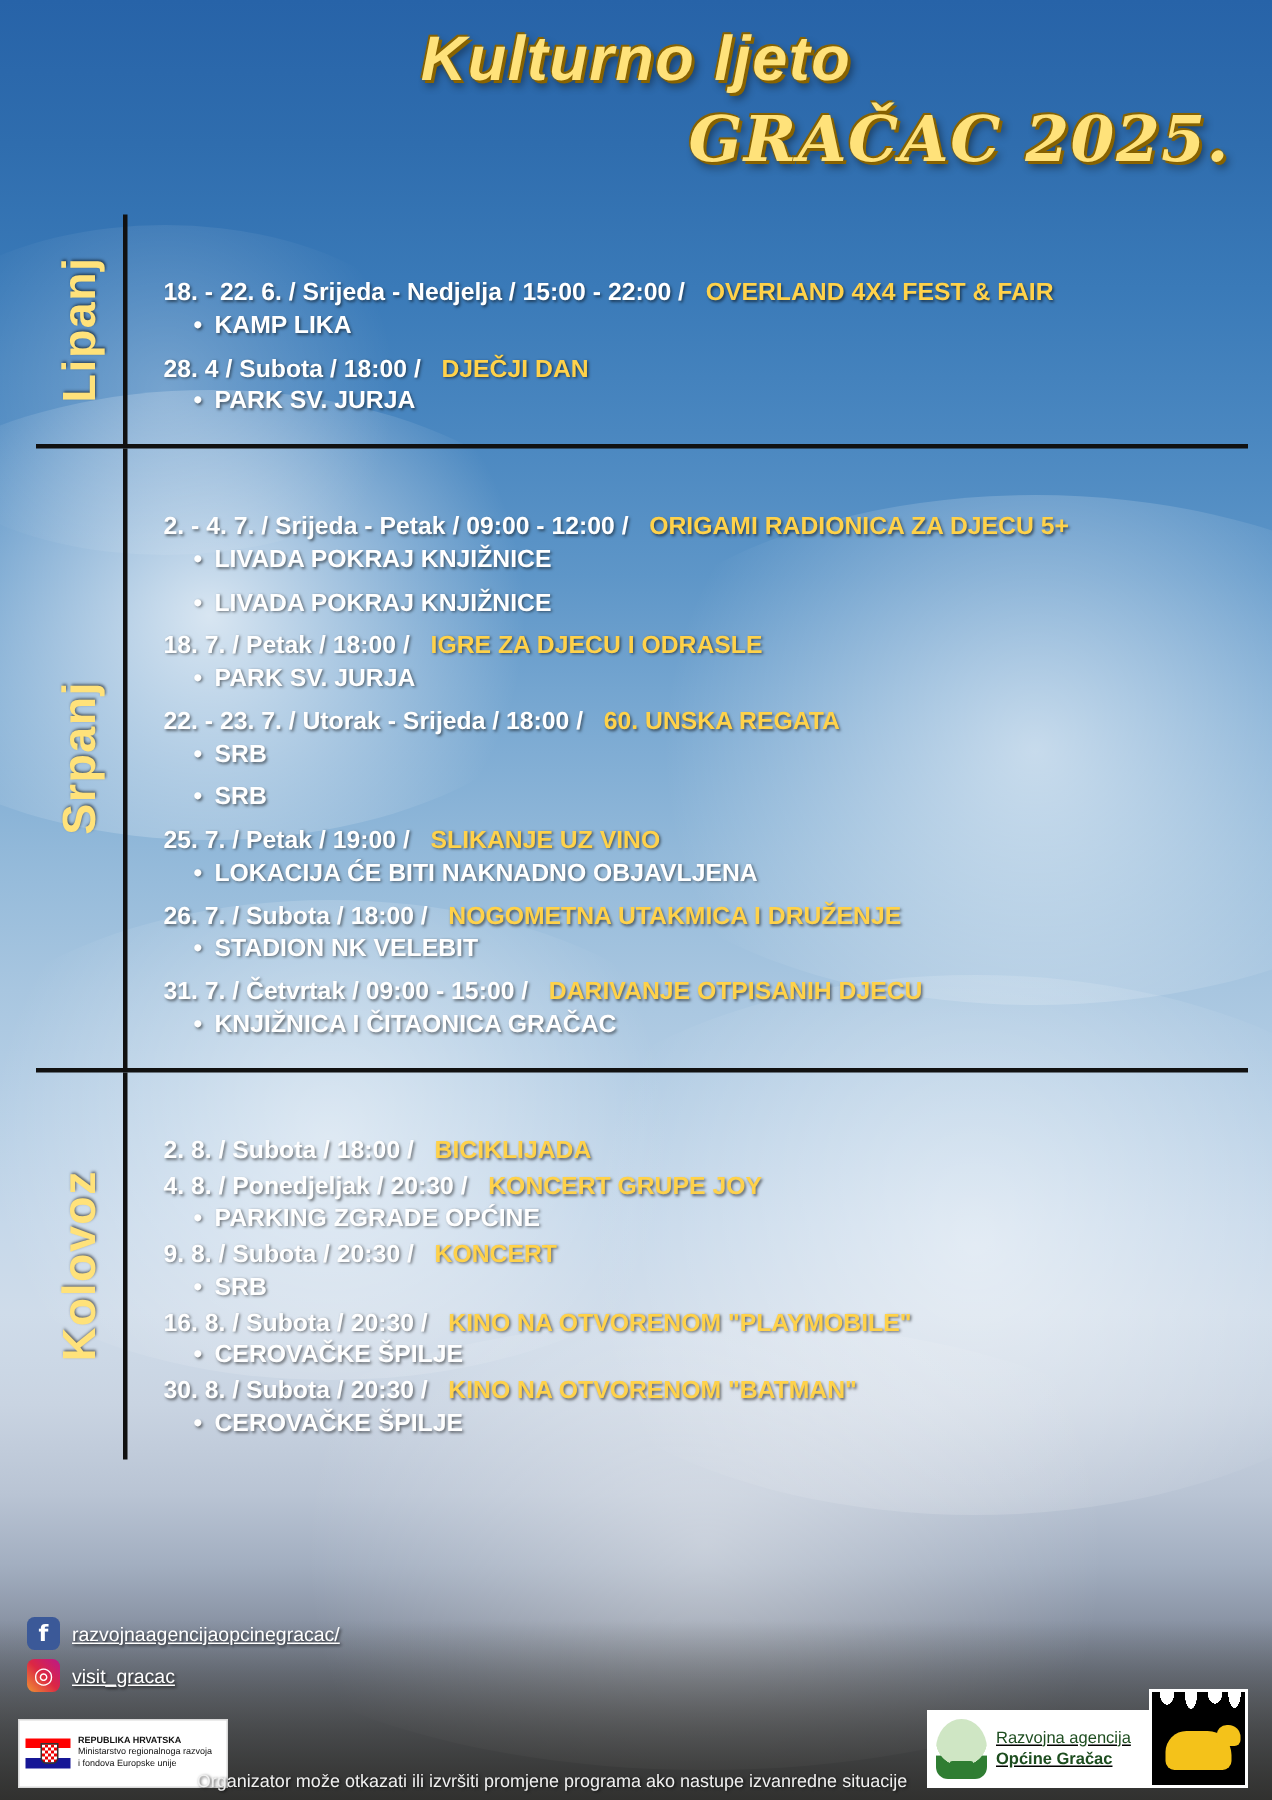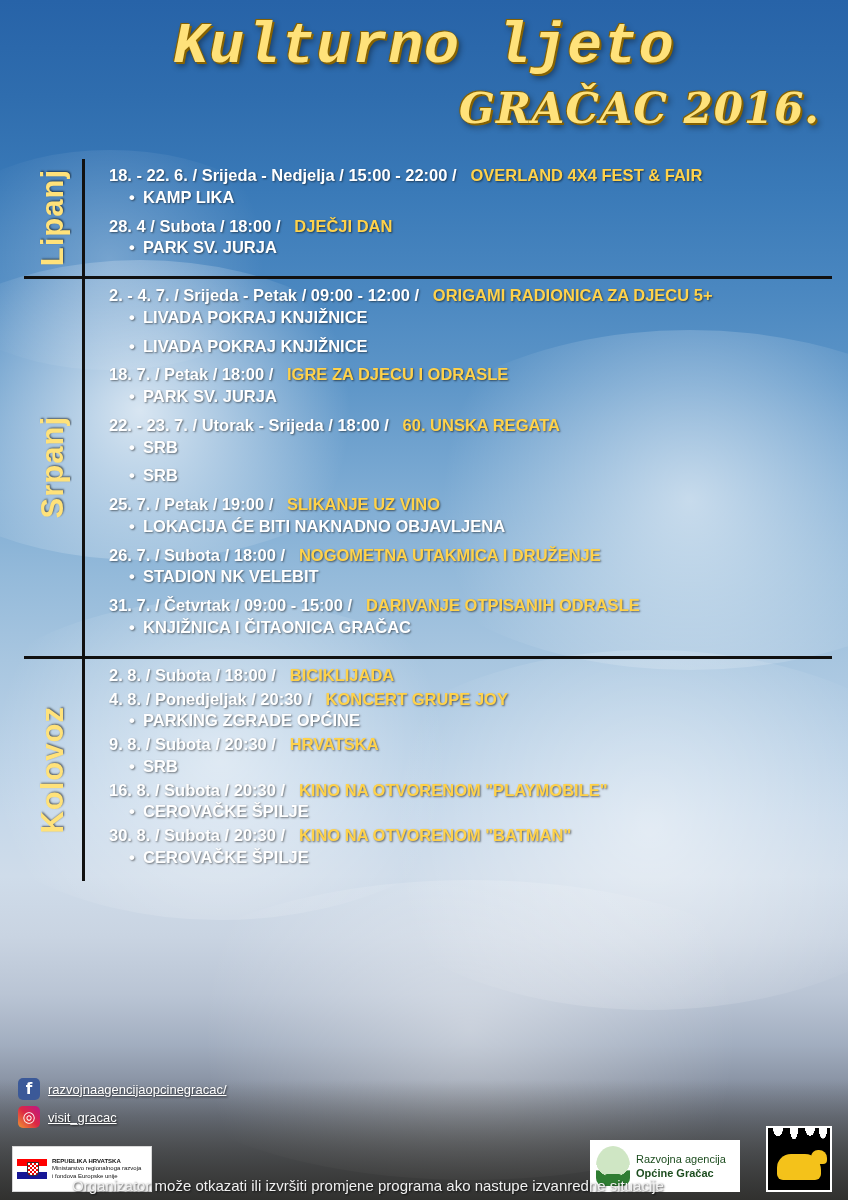--- a/index.html
+++ b/index.html
@@ -72,24 +72,24 @@
     width: 848px;
     height: 1200px;
   }
 
   
   .title-block {
     text-align: center;
     padding-top: 18px;
   }
   .title-main {
-    font-family: Liberation Mono, monospace;
+    font-family: Liberation Sans, sans-serif;
     font-style: italic;
     font-weight: bold;
-    font-size: 58px;
+    font-size: 42px;
     line-height: 1.0;
     color: #ffe27a;
     letter-spacing: 1px;
     text-shadow:
       0 0 2px #7a5a00,
       2px 2px 0 #8a6400,
       -1px -1px 0 #8a6400,
       3px 4px 6px rgba(0,0,0,0.45);
   }
   .title-sub {
@@ -135,20 +135,21 @@
     font-weight: bold;
     font-size: 31px;
     color: #ffe27a;
     letter-spacing: 1px;
     text-shadow: 1px 1px 2px rgba(0,0,0,0.55);
     white-space: nowrap;
   }
   .events-cell {
     flex: 1 1 auto;
     padding: 6px 0 10px 24px;
+    margin-top: 36px;
   }
   .month-sep {
     height: 0;
     border-top: 3px solid #111;
     margin: 0;
   }
   .event {
     margin-bottom: 7px;
   }
   .event-line {
@@ -218,21 +219,21 @@
     color: #ffffff;
     text-shadow: 1px 1px 2px rgba(0,0,0,0.7);
     text-decoration: underline;
   }
   .disclaimer {
     position: absolute;
     left: 0;
     bottom: 6px;
     width: 736px;
     text-align: center;
-    font-size: 15px;
+    font-size: 12px;
     color: #f0f0f0;
     text-shadow: 1px 1px 2px rgba(0,0,0,0.7);
   }
   .logo-eu {
     position: absolute;
     left: 12px;
     bottom: 8px;
     width: 140px;
     height: 46px;
     background: #ffffff;
@@ -261,30 +262,31 @@
     border-radius: 0 0 4px 4px;
   }
   .eu-text {
     font-size: 6px;
     line-height: 1.25;
     color: #111;
   }
   .eu-text .b { font-weight: bold; }
   .logo-ra {
     position: absolute;
-    right: 108px;
+    right: 80px;
     bottom: 8px;
     width: 150px;
     height: 52px;
     background: #ffffff;
     display: flex;
     align-items: center;
     gap: 6px;
     padding: 4px 6px;
     box-sizing: border-box;
+    text-decoration: underline;
   }
   .ra-mark {
     width: 34px;
     height: 40px;
     flex: 0 0 34px;
     background: radial-gradient(circle at 50% 35%, #cfe6c4 0 55%, rgba(255,255,255,0) 56%),
                 linear-gradient(to bottom, rgba(255,255,255,0) 60%, #2f7d32 62%, #2f7d32 100%);
     border-radius: 50% 50% 8px 8px;
     position: relative;
   }
@@ -354,21 +356,21 @@
   <div class="cloud" style="left:120px; top:880px; width:700px; height:300px; opacity:0.5;"></div>
   <div class="cloud" style="left:-80px; top:150px; width:380px; height:220px; opacity:0.35;"></div>
 
   <div class="rocks"></div>
   <div class="rock-shade"></div>
 
   <div class="content">
 
     <div class="title-block">
       <div class="title-main">Kulturno ljeto</div>
-      <div class="title-sub">GRAČAC 2016.</div>
+      <div class="title-sub">GRAČAC 2025.</div>
     </div>
 
     <div class="schedule">
 
       <div class="month-block">
         <div class="month-label-cell">
           <div class="month-label">Lipanj</div>
         </div>
         <div class="events-cell">
 
@@ -501,21 +503,21 @@
           </div>
 
           <div class="event">
             <div class="event-line">
               <span>31. 7.</span>
               <span> / </span>
               <span>Četvrtak</span>
               <span> / </span>
               <span>09:00 - 15:00</span>
               <span> / &nbsp;</span>
-              <span class="ev-title">DARIVANJE OTPISANIH ODRASLE</span>
+              <span class="ev-title">DARIVANJE OTPISANIH DJECU</span>
             </div>
             <div class="event-venue">
               <span class="bullet">•</span><span>KNJIŽNICA I ČITAONICA GRAČAC</span>
             </div>
           </div>
 
         </div>
       </div>
 
       <div class="month-sep"></div>
@@ -554,21 +556,21 @@
           </div>
 
           <div class="event">
             <div class="event-line">
               <span>9. 8.</span>
               <span> / </span>
               <span>Subota</span>
               <span> / </span>
               <span>20:30</span>
               <span> / &nbsp;</span>
-              <span class="ev-title">HRVATSKA</span>
+              <span class="ev-title">KONCERT</span>
             </div>
             <div class="event-venue">
               <span class="bullet">•</span><span>SRB</span>
             </div>
           </div>
 
           <div class="event">
             <div class="event-line">
               <span>16. 8.</span>
               <span> / </span>

